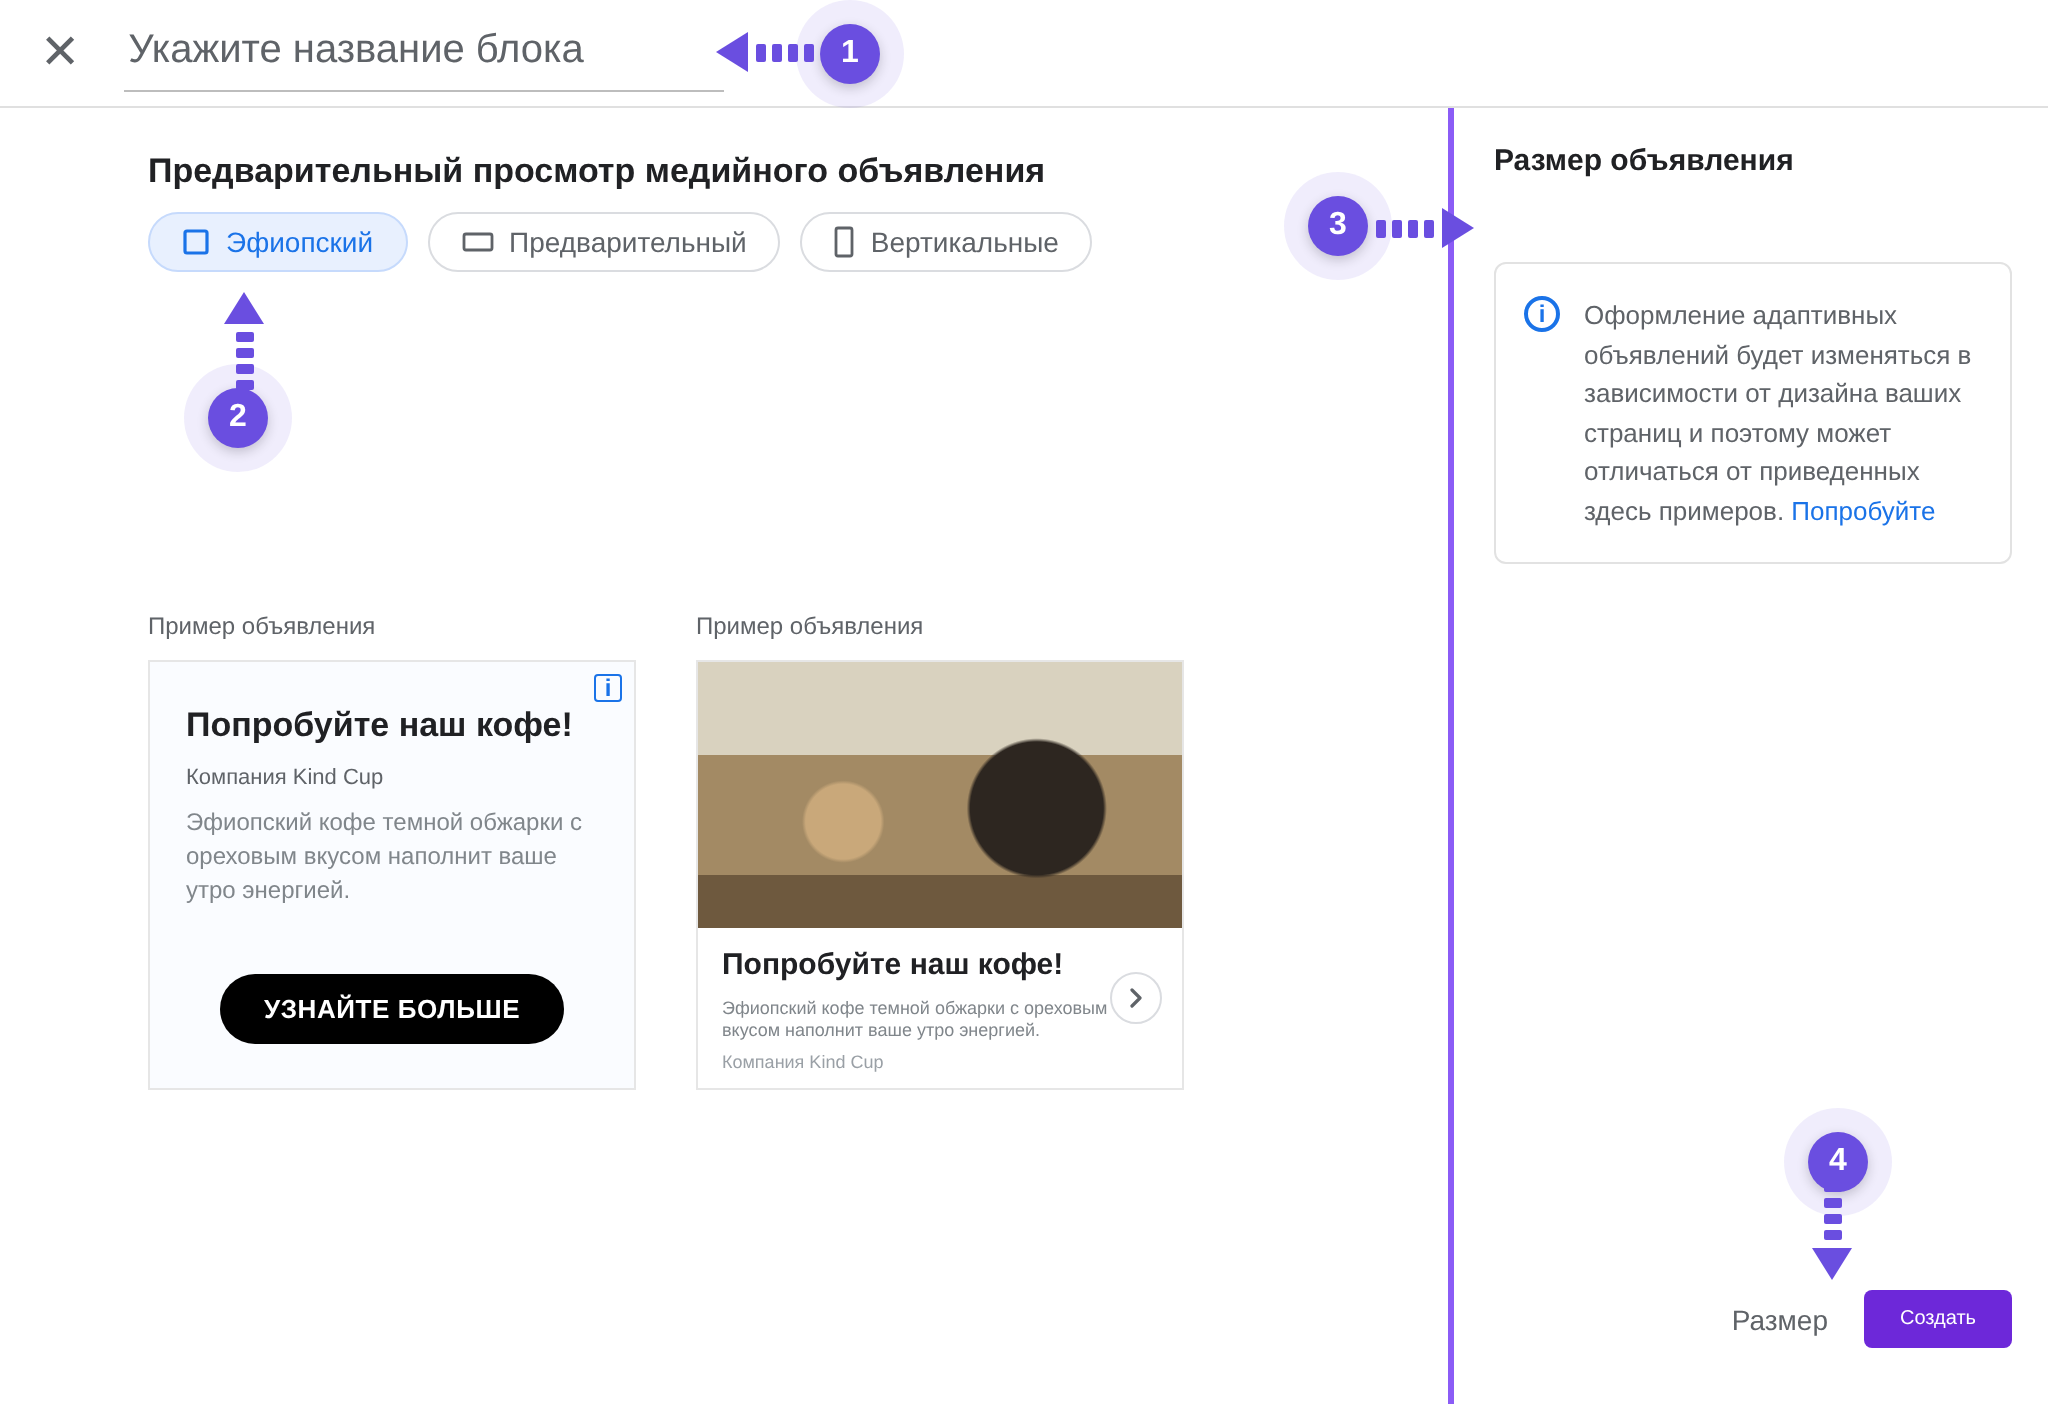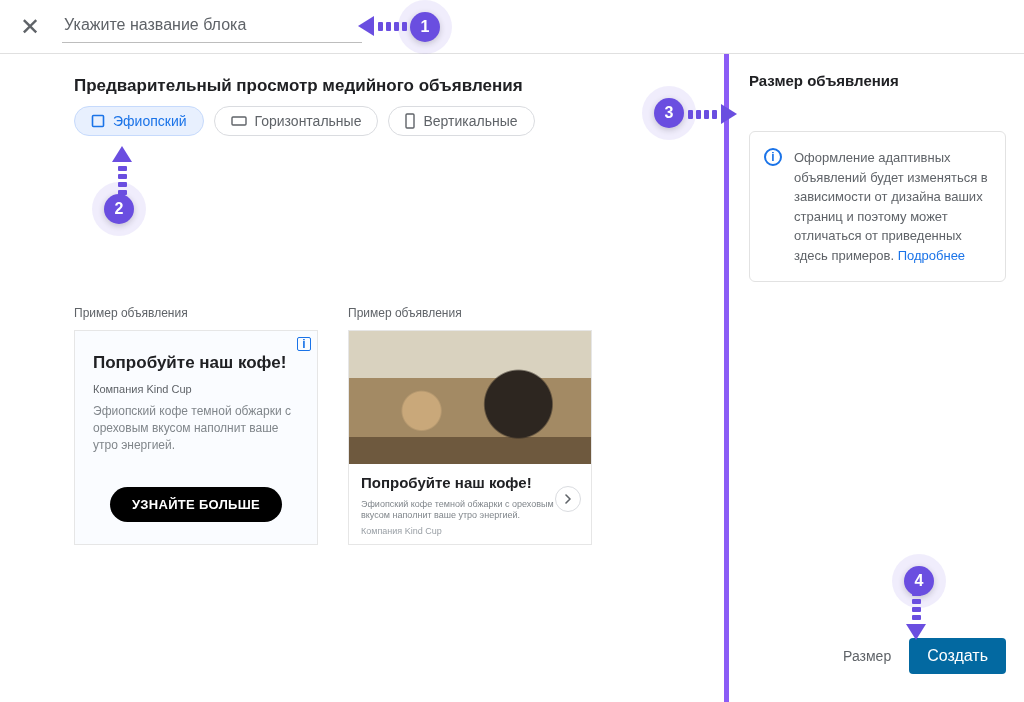--- a/index.html
+++ b/index.html
@@ -1,27 +1,27 @@
 <!DOCTYPE html>
 <html><head>
 <meta charset="utf-8">
 <style>
   * { box-sizing: border-box; margin: 0; padding: 0; }
   html, body { width: 1024px; height: 702px; font-family: Arial, Helvetica, sans-serif; background: #fff; color: #3c4043; }
 
   
   .header { display: flex; align-items: center; height: 54px; border-bottom: 1px solid #e0e0e0; padding: 0 20px; }
   .header .close { font-size: 24px; color: #5f6368; cursor: pointer; margin-right: 22px; }
-  .header .title-input { flex: 0 0 300px; border: none; border-bottom: 1px solid #bdbdbd; font-size: 16px; color: #5f6368; padding: 6px 2px 8px; background: transparent; }
+  .header .title-input { flex: 0 0 300px; border: none; border-bottom: 1px solid #bdbdbd; font-size: 20px; color: #5f6368; padding: 6px 2px 8px; background: transparent; }
   .header .title-input::placeholder { color: #5f6368; }
 
   
   .body { display: flex; height: calc(100% - 54px); }
   .preview-pane { flex: 1 1 auto; padding: 22px 28px 20px 74px; position: relative; }
-  .side-pane { width: 300px; border-left: 5px solid #8b5cf6; padding: 18px 18px 18px 20px; position: relative; display: flex; flex-direction: column; }
+  .side-pane { width: 300px; border-left: 3px solid #8b5cf6; padding: 18px 18px 18px 20px; position: relative; display: flex; flex-direction: column; }
 
   
   .preview-title { font-size: 17px; font-weight: 600; color: #202124; margin-bottom: 10px; }
   .chip-row { display: flex; gap: 10px; }
   .chip { display: inline-flex; align-items: center; gap: 8px; border: 1px solid #dadce0; border-radius: 18px; padding: 6px 16px; font-size: 14px; color: #5f6368; cursor: pointer; background: #fff; }
   .chip.active { color: #1a73e8; border-color: #c6dafc; background: #e8f0fe; }
   .chip .chip-icon { display: inline-flex; }
 
   
   .samples { display: flex; gap: 30px; margin-top: 170px; }
@@ -52,21 +52,21 @@
   
   .side-title { font-size: 15px; font-weight: 700; color: #202124; margin-bottom: 22px; }
   .side-select { display: flex; justify-content: space-between; align-items: center; font-size: 14px; color: #5f6368; cursor: pointer; padding-right: 2px; }
   .side-select .chev { color: #bdbdbd; }
   .info-box { margin-top: 20px; border: 1px solid #e2e2e2; border-radius: 6px; padding: 16px 14px 16px 44px; position: relative; font-size: 13px; color: #5f6368; line-height: 1.5; }
   .info-box .info-i { position: absolute; left: 14px; top: 16px; width: 18px; height: 18px; border-radius: 50%; border: 2px solid #1a73e8; color: #1a73e8; font-size: 12px; font-weight: 700; line-height: 14px; text-align: center; }
   .info-box a { color: #1a73e8; text-decoration: none; }
 
   .side-actions { margin-top: auto; display: flex; justify-content: flex-end; gap: 18px; align-items: center; padding-bottom: 10px; }
   .btn-flat { color: #5f6368; font-size: 14px; cursor: pointer; }
-  .btn-primary { background: #0369a1; color: #fff; border-radius: 4px; padding: 9px 18px; font-size: 16px; cursor: pointer; }
+  .btn-primary { background: #6d28d9; color: #fff; border-radius: 4px; padding: 9px 18px; font-size: 10px; cursor: pointer; }
 
   
   .badge { position: absolute; width: 30px; height: 30px; border-radius: 50%; background: #6a4ee0; color: #fff; font-weight: 700; font-size: 16px; display: flex; align-items: center; justify-content: center; box-shadow: 0 0 0 12px rgba(106,78,224,.10), 0 2px 6px rgba(0,0,0,.2); z-index: 5; }
   .arrow { position: absolute; z-index: 5; display: flex; align-items: center; }
   .arrow .shaft { display: flex; gap: 3px; }
   .arrow .shaft i { width: 5px; height: 9px; background: #6a4ee0; border-radius: 1px; }
   .arrow .head-left { width: 0; height: 0; border-top: 10px solid transparent; border-bottom: 10px solid transparent; border-right: 16px solid #6a4ee0; margin-right: 4px; }
   .arrow .head-right { width: 0; height: 0; border-top: 10px solid transparent; border-bottom: 10px solid transparent; border-left: 16px solid #6a4ee0; margin-left: 4px; }
   .arrow.vert { flex-direction: column; }
   .arrow.vert .shaft { flex-direction: column; }
@@ -106,21 +106,21 @@
             </svg>
         </span>
         <span>Эфиопский</span>
       </div>
       <div class="chip">
         <span class="chip-icon">
           <svg width="16" height="10" viewBox="0 0 16 10">
               <rect x="1" y="1" width="14" height="8" rx="1" fill="none" stroke="#5f6368" stroke-width="1.4"></rect>
             </svg>
         </span>
-        <span>Горизонтальные</span>
+        <span>Предварительный</span>
       </div>
       <div class="chip">
         <span class="chip-icon">
           <svg width="10" height="16" viewBox="0 0 10 16">
               <rect x="1" y="1" width="8" height="14" rx="1" fill="none" stroke="#5f6368" stroke-width="1.4"></rect>
             </svg>
         </span>
         <span>Вертикальные</span>
       </div>
     </div>
@@ -159,21 +159,21 @@
     </div>
   </div>
 
   <div class="side-pane">
     <div class="side-title">Размер объявления</div>
 
 
     <div class="info-box">
       <span class="info-i">i</span>
       <span>Оформление адаптивных объявлений будет изменяться в зависимости от дизайна ваших страниц и поэтому может отличаться от приведенных здесь примеров. </span>
-      <a href="#">Подробнее</a>
+      <a href="#">Попробуйте</a>
     </div>
 
     <div class="side-actions">
       <span class="btn-flat">Размер</span>
       <span class="btn-primary">Создать</span>
     </div>
   </div>
 </div>
 
 <div id="badge1" class="badge">1</div>

